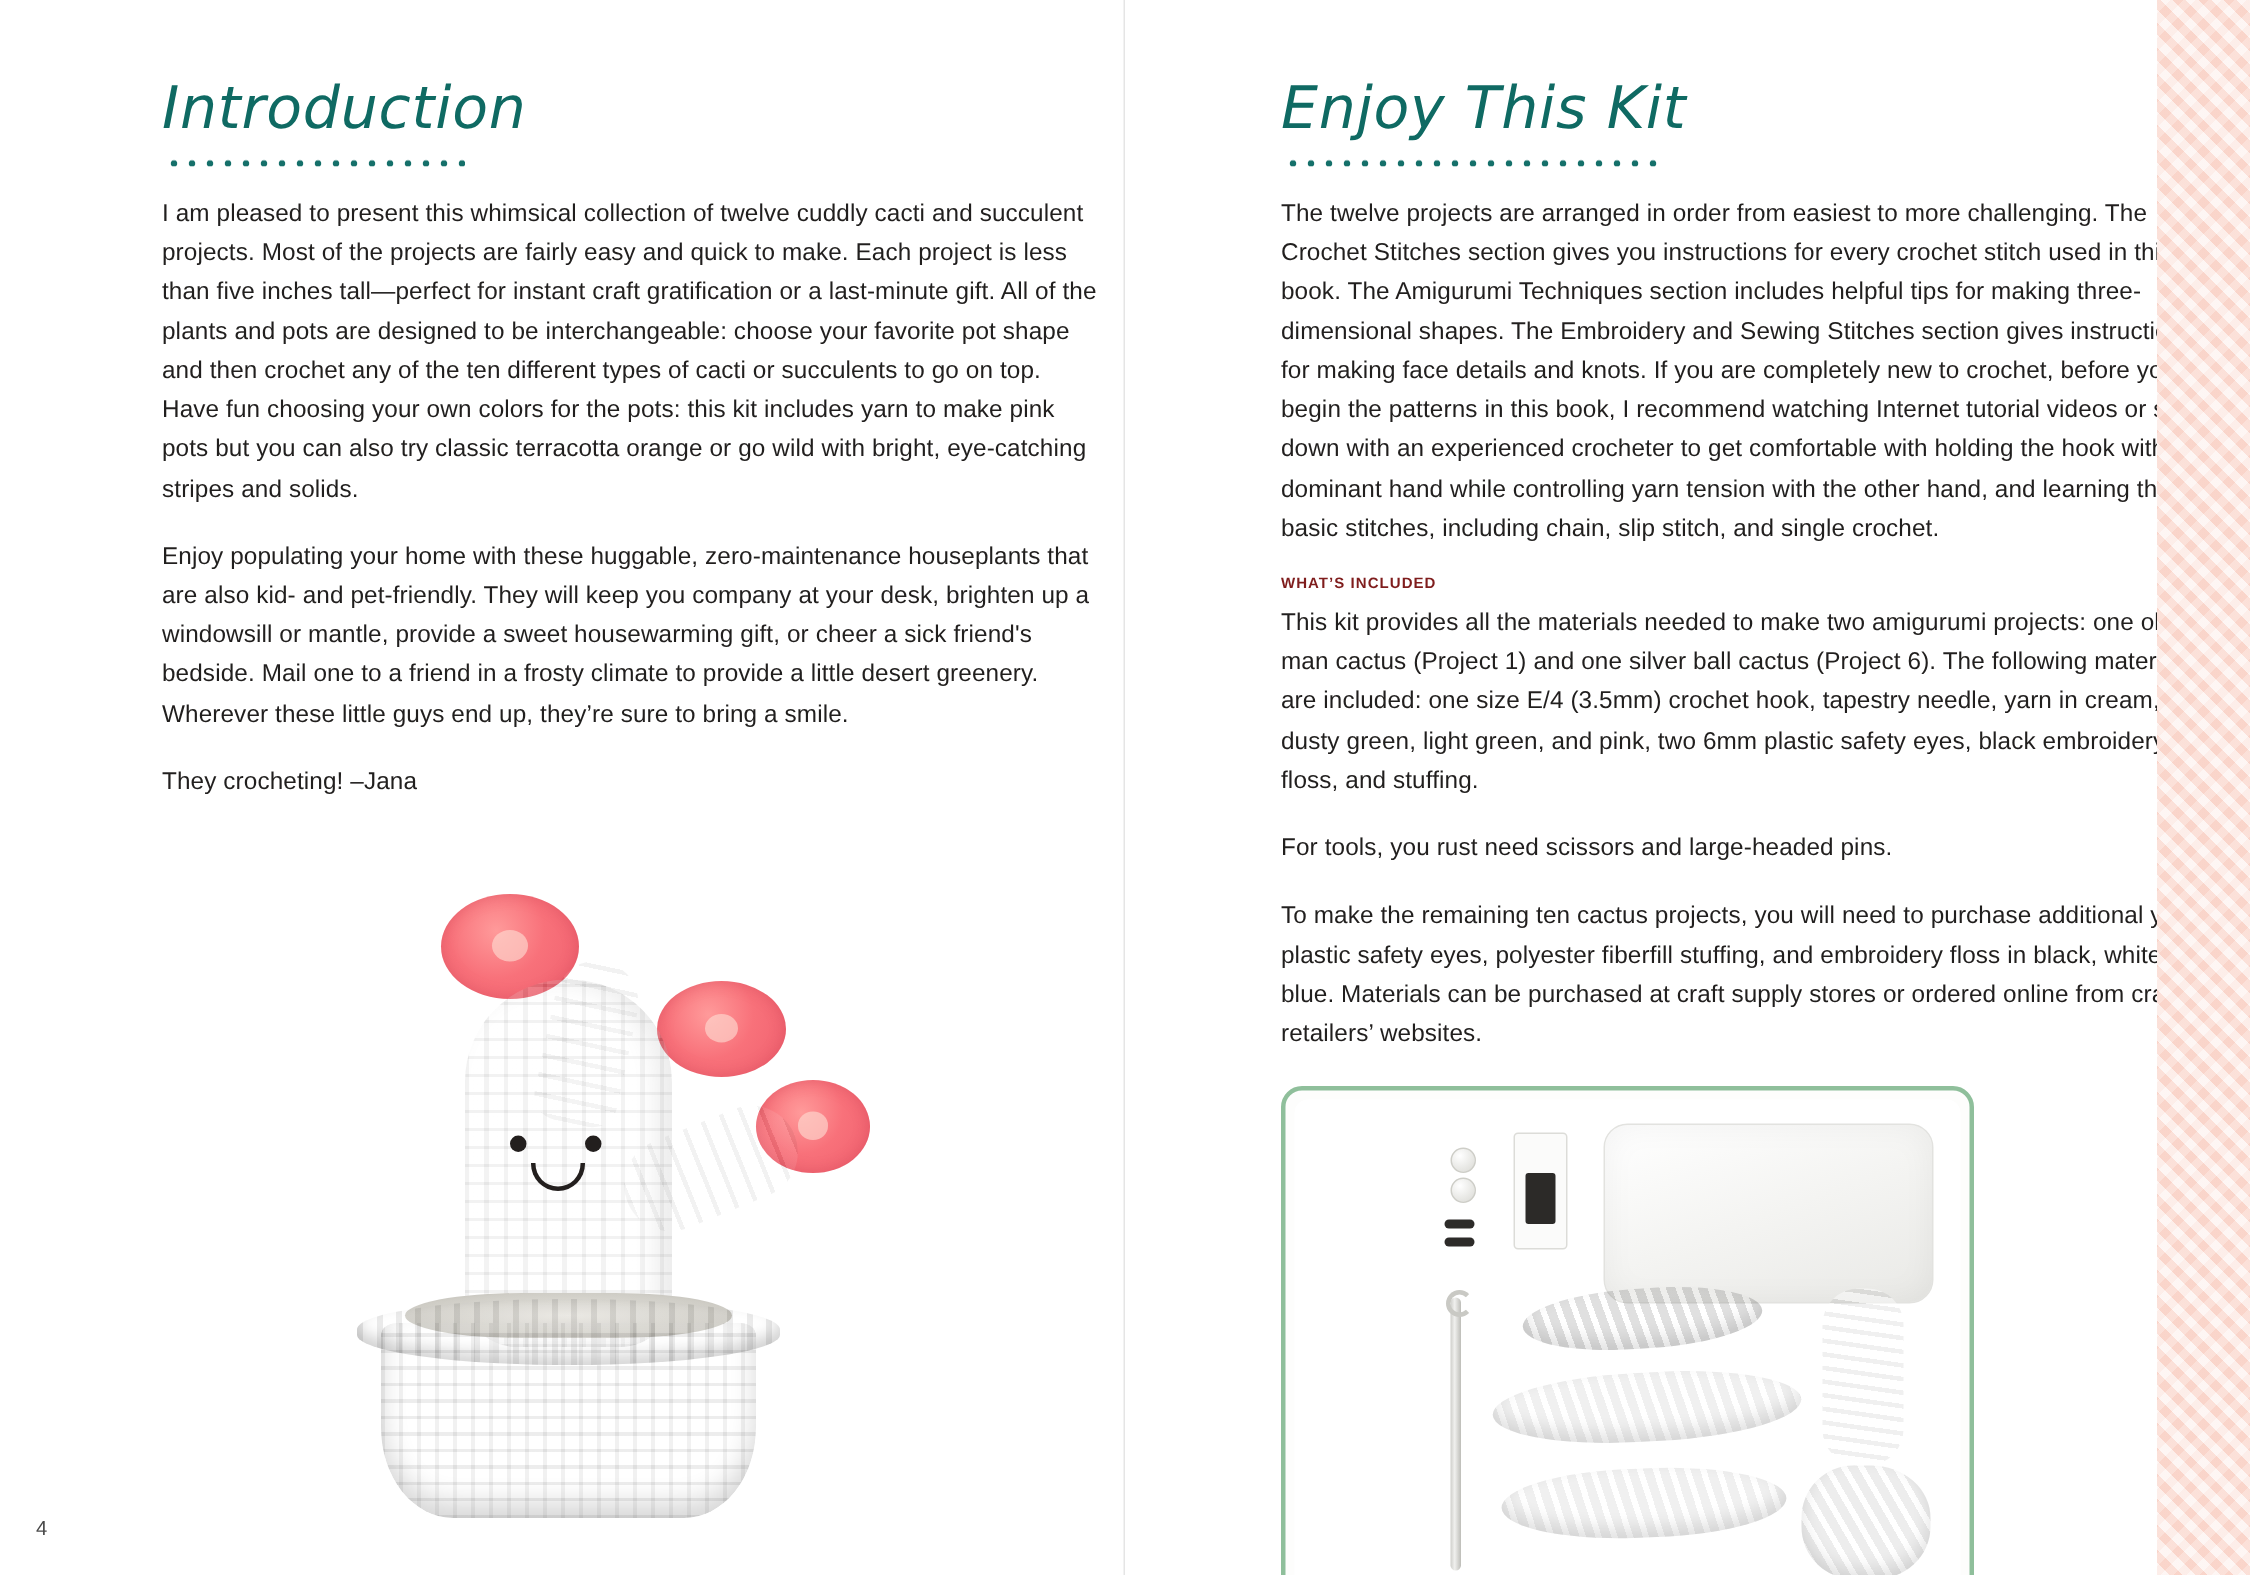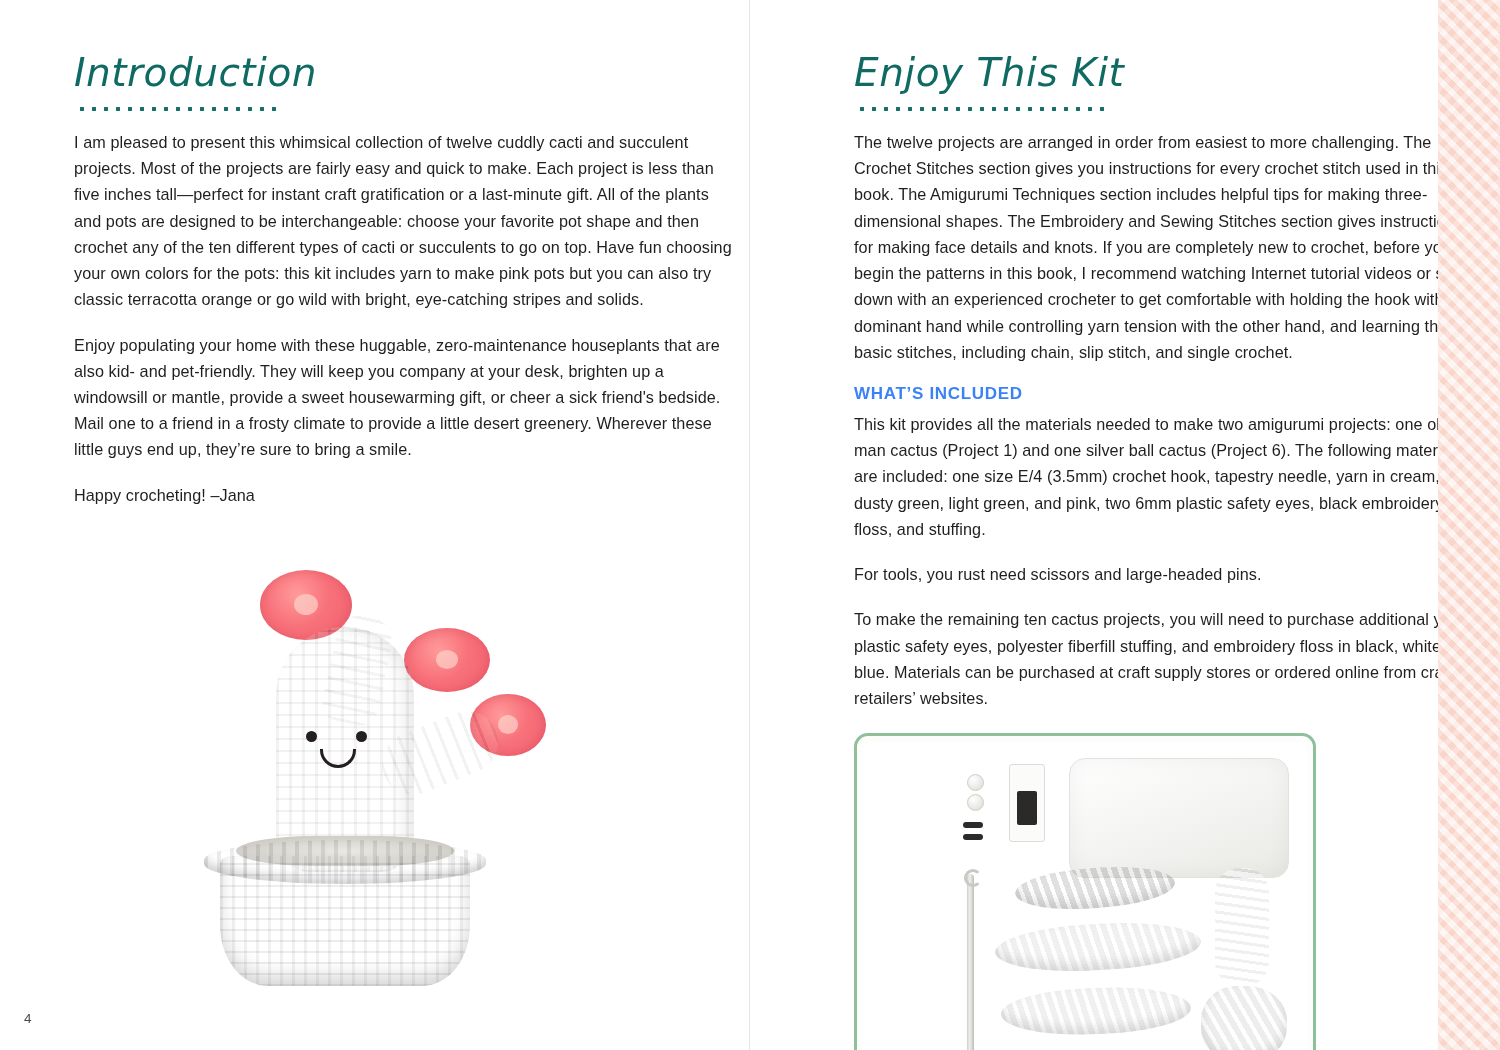--- a/index.html
+++ b/index.html
@@ -37,21 +37,21 @@
   .margin-strip.right { right: 0; }
 
   .page {
     position: relative;
     width: 750px;
     height: 1050px;
     box-sizing: border-box;
     background: #ffffff;
   }
   .page.left-page {
-    padding: 0 62px 0 28px;
+    padding: 0 62px 0 62px;
   }
   .page.right-page {
     padding: 0 62px 0 62px;
   }
   .page.left-page::after {
     content: "";
     position: absolute;
     top: 0; right: 0; bottom: 0;
     width: 1px;
     background: rgba(0,0,0,0.10);
@@ -89,23 +89,23 @@
   p.body-text {
     font-size: 16.2px;
     line-height: 1.62;
     color: #211f1e;
     margin: 0 0 19px 0;
     letter-spacing: 0.08px;
   }
   p.body-text.last { margin-bottom: 0; }
 
   h2.subhead {
-    font-size: 17px;
+    font-size: 10px;
     font-weight: bold;
-    color: #3b82f6;
+    color: #7f1d1d;
     letter-spacing: 0.7px;
     margin: 2px 0 7px 0;
   }
 
   .page-number {
     position: absolute;
     bottom: 24px;
     font-size: 13.5px;
     color: #4a4a4a;
   }
@@ -369,21 +369,21 @@
   <div class="margin-strip left"></div>
 
   <div class="page left-page">
     <div class="content">
 
       <h1 class="section-title">Introduction</h1>
       <div class="title-dots dots-intro"></div>
 
       <p class="body-text">I am pleased to present this whimsical collection of twelve cuddly cacti and succulent projects. Most of the projects are fairly easy and quick to make. Each project is less than five inches tall—perfect for instant craft gratification or a last-minute gift. All of the plants and pots are designed to be interchangeable: choose your favorite pot shape and then crochet any of the ten different types of cacti or succulents to go on top. Have fun choosing your own colors for the pots: this kit includes yarn to make pink pots but you can also try classic terracotta orange or go wild with bright, eye-catching stripes and solids.</p>
       <p class="body-text">Enjoy populating your home with these huggable, zero-maintenance houseplants that are also kid- and pet-friendly. They will keep you company at your desk, brighten up a windowsill or mantle, provide a sweet housewarming gift, or cheer a sick friend's bedside. Mail one to a friend in a frosty climate to provide a little desert greenery. Wherever these little guys end up, they’re sure to bring a smile.</p>
-      <p class="body-text last">Happy crocheting! –Jana</p>
+      <p class="body-text last">They crocheting! –Jana</p>
 
       <div class="cactus-figure">
         <div class="cactus-stage">
           <div class="flower fl1">
             <div class="flower-core"></div>
           </div>
           <div class="flower fl2">
             <div class="flower-core"></div>
           </div>
           <div class="flower fl3">

